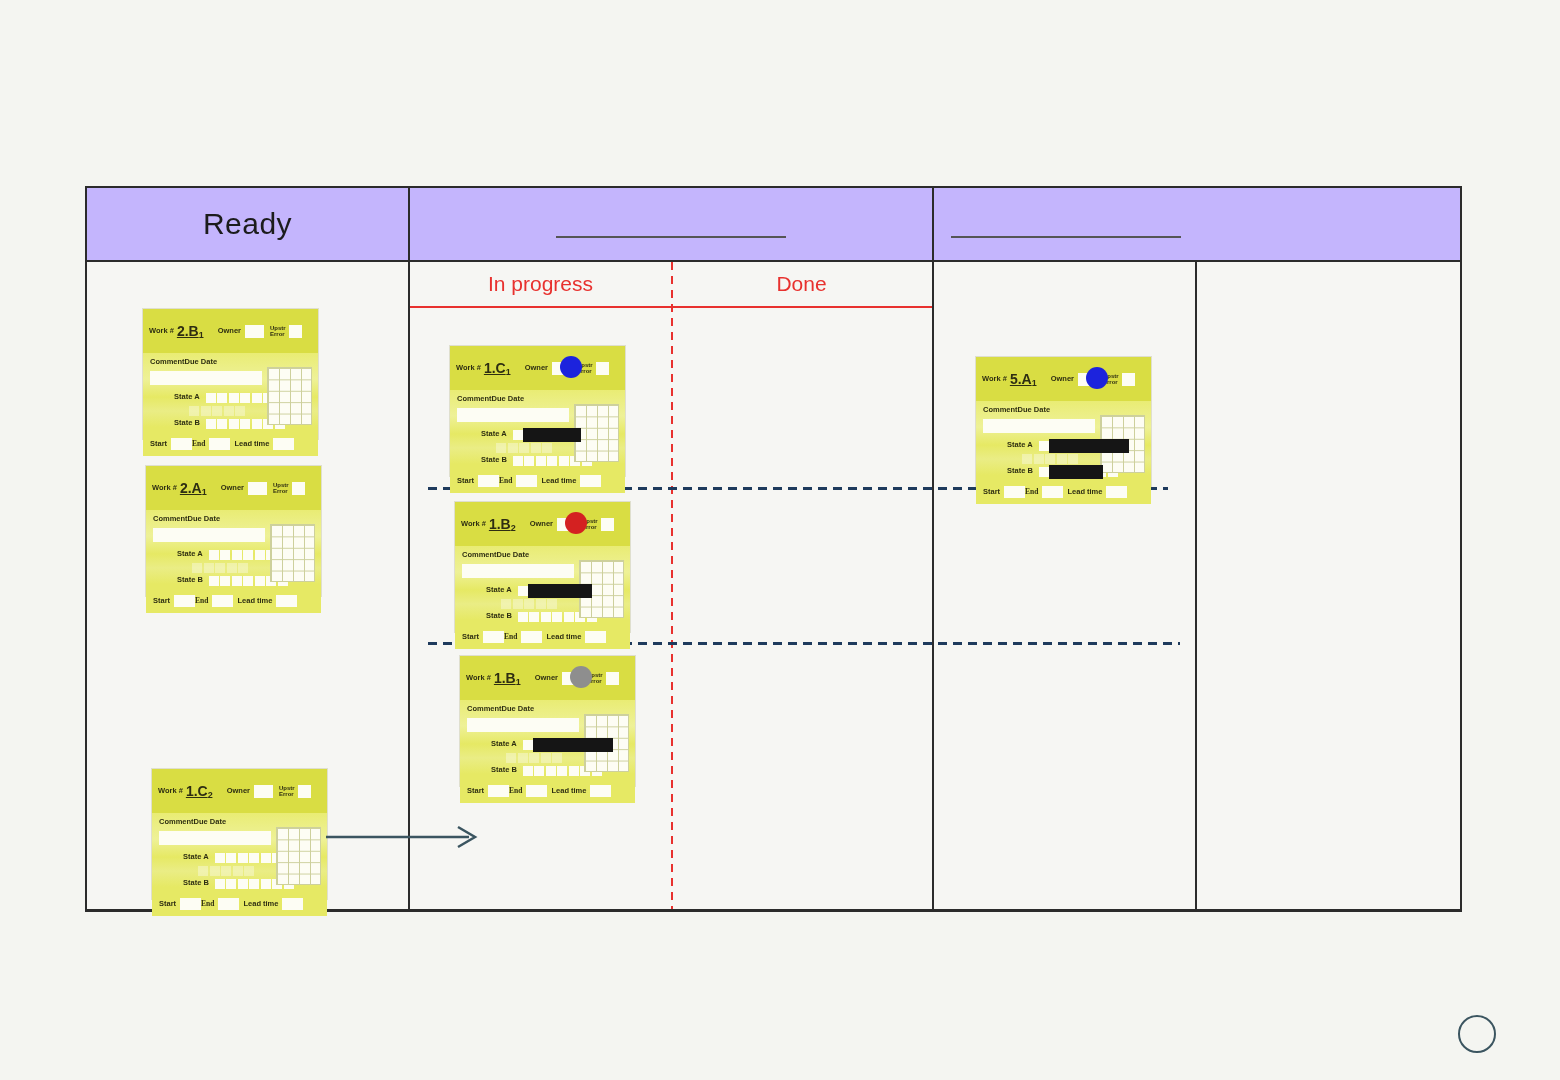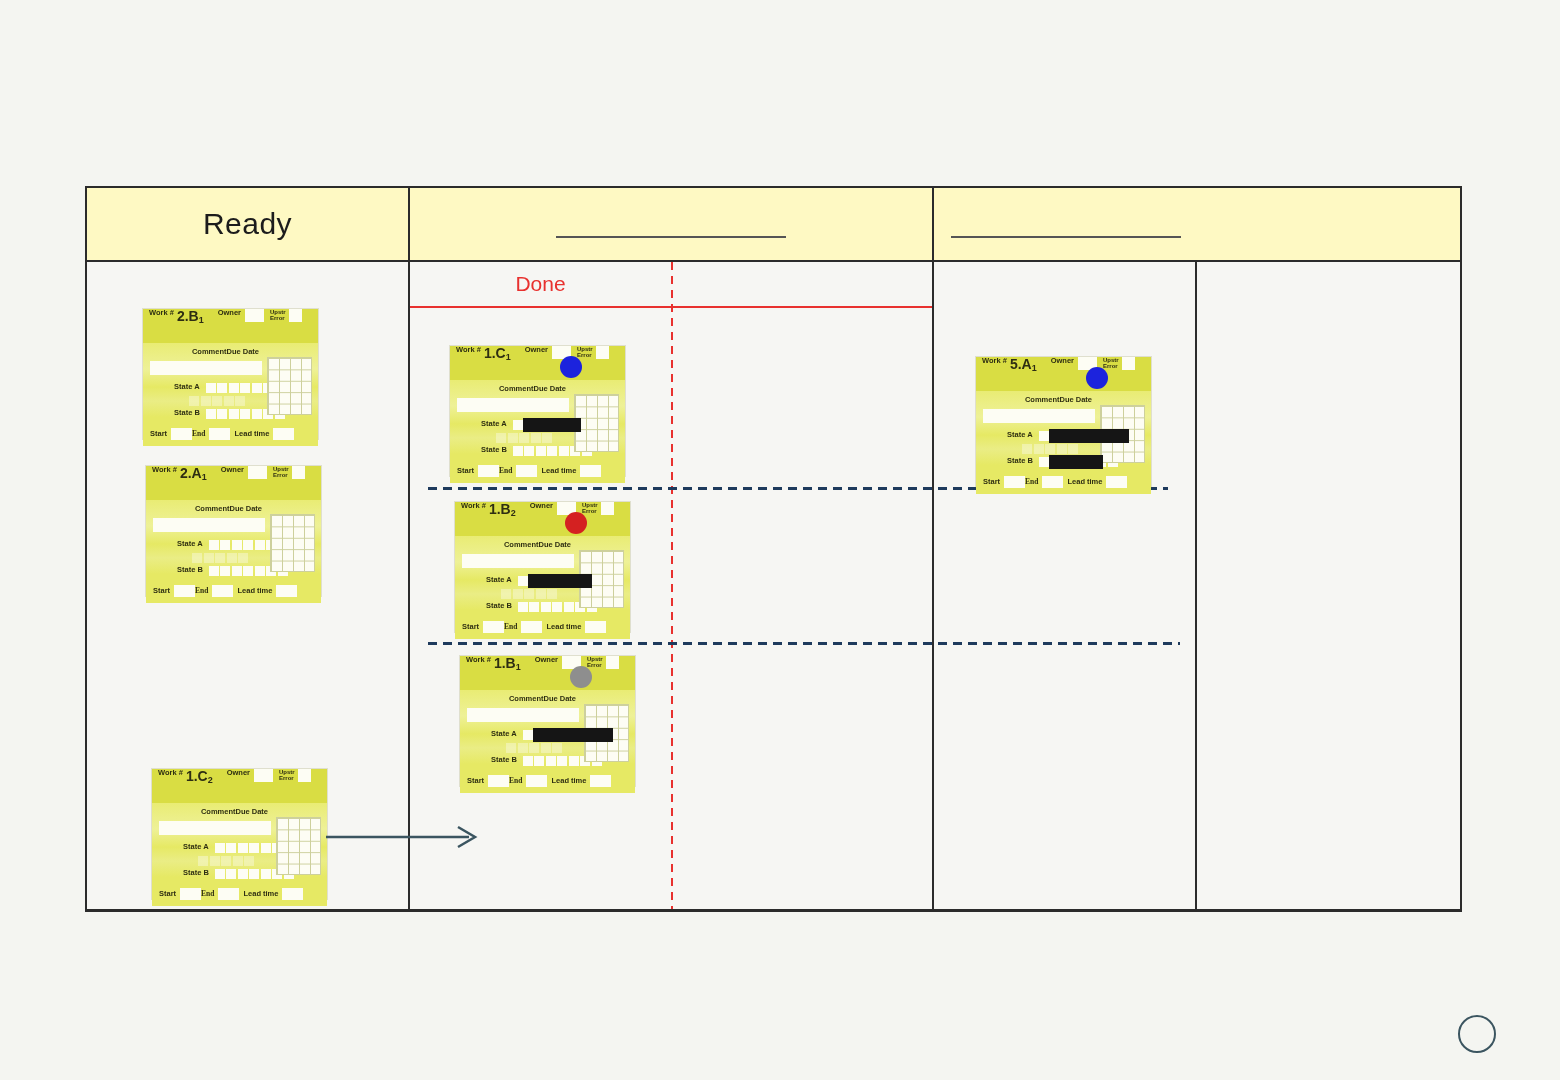--- a/index.html
+++ b/index.html
@@ -12,21 +12,21 @@
     background:#f4f5f1;
   }
   
   #board{
     position:absolute;left:85px;top:186px;width:1377px;height:726px;
     border:2px solid #2b2b2b;box-sizing:border-box;background:#f6f6f3;
     border-bottom-width:3px;
   }
   .header-row{
     position:absolute;left:0;top:0;right:0;height:72px;
-    border-bottom:2px solid #2b2b2b;display:flex;background:#fef9c3;
+    border-bottom:2px solid #2b2b2b;display:flex;background:#c4b5fd;
   }
   .body-row{position:absolute;left:0;top:74px;right:0;bottom:0;display:flex;}
   .col{box-sizing:border-box;border-right:2px solid #2b2b2b;position:relative;}
   .col:last-child{border-right:none;}
   .col.c1{width:323px;}
   .col.c2{width:524px;}
   .col.c3{width:263px;}
   .col.c4{flex:1;}
   .header-cell{display:flex;align-items:center;justify-content:center;}
   .header-title{font-size:30px;color:#1c1c1c;letter-spacing:0.5px;}
@@ -48,40 +48,40 @@
     background:repeating-linear-gradient(90deg,#1e3a5c 0 9px,transparent 9px 15px);
   }
   #lane-sep-1{left:428px;top:487px;width:740px;}
   #lane-sep-2{left:428px;top:642px;width:752px;}
   
   .card{
     position:absolute;width:175px;height:130px;background:#e6e964;
     color:#2e2e12;box-shadow:0 0 0 1px rgba(120,120,40,0.18);
   }
   .card-band{
-    position:relative;height:34px;background:#d9dd43;
-    display:flex;align-items:flex-start;padding:0 6px;box-sizing:border-box;
+    position:relative;height:44px;background:#d9dd43;
+    display:flex;align-items:center;padding:0 6px;box-sizing:border-box;
   }
   .lbl{font-weight:bold;font-size:7.5px;line-height:1;}
   .work-lbl{margin-right:3px;}
-  .work-id{font-weight:bold;font-size:14px;line-height:1;}
+  .work-id{font-weight:bold;font-size:14px;line-height:1;text-decoration:underline;}
   .work-sub{font-size:9px;vertical-align:baseline;position:relative;top:2px;}
   .owner-lbl{margin-left:14px;}
   .wbox{background:#fdfdf4;display:inline-block;}
   .owner-box{width:19px;height:13px;margin-left:4px;}
   .upstr{display:flex;flex-direction:column;margin-left:6px;font-weight:bold;
     font-size:6px;line-height:6px;}
   .err-box{width:13px;height:13px;margin-left:3px;}
   .marker{
     position:absolute;left:110px;top:10px;width:22px;height:22px;border-radius:50%;
     display:none;z-index:3;
   }
   .card-body{position:relative;height:103px;
     background:linear-gradient(180deg,#e9ec74 0,#eef197 26px,#e6e964 44px,#eaed85 58px,#e6e964 74px);}
-  .labels-row{position:absolute;left:7px;right:17px;top:5px;display:flex;justify-content:center;}
+  .labels-row{position:absolute;left:7px;right:17px;top:5px;display:flex;justify-content:flex-start;}
   .comment-box{position:absolute;left:7px;top:18px;width:112px;height:14px;background:#fdfdf4;}
   .due-box{position:absolute;right:9px;top:18px;width:38px;height:14px;background:#fdfdf4;}
   .state-row{position:absolute;left:7px;display:flex;align-items:flex-start;height:11px;margin-left:24px;}
   .row-a{top:40px;}
   .row-b{top:66px;}
   .boxes{display:flex;margin-left:6px;}
   .sqbox{width:10px;height:10px;background:#fdfdf4;margin-right:1.5px;}
   .faint-row{position:absolute;left:46px;top:53px;display:flex;}
   .faint-row .sqbox{background:rgba(255,255,255,0.35);}
   .bar{position:absolute;top:-2px;left:42px;height:14px;background:#151515;display:none;z-index:2;}
@@ -119,20 +119,21 @@
       </div>
       <div class="col c3 header-cell">
         <div class="blank-line"></div>
       </div>
     </div>
 
     <div class="body-row">
       <div class="col c1"></div>
       <div class="col c2">
         <div class="sub-header">
+          <div class="sub-cell">In progress</div>
           <div class="sub-cell">Done</div>
         </div>
         <div class="red-dash"></div>
       </div>
       <div class="col c3"></div>
       <div class="col c4"></div>
     </div>
 
   </div>
 

